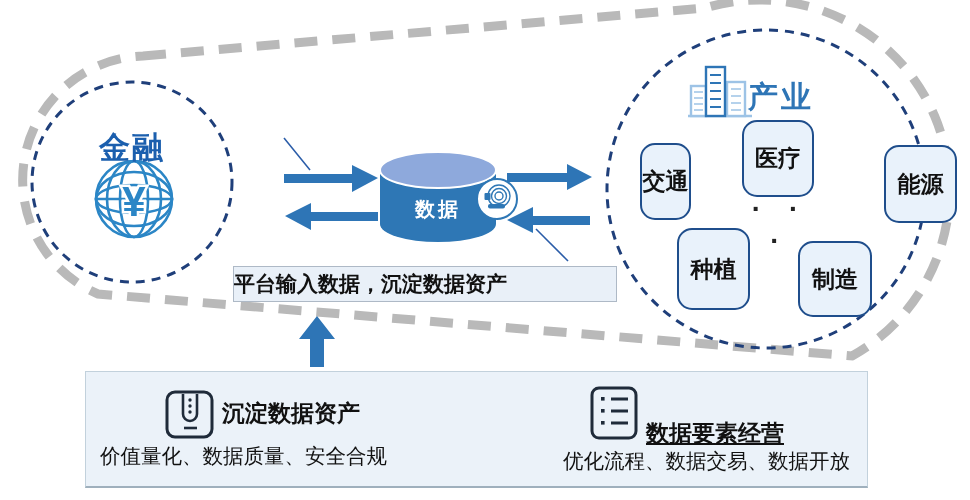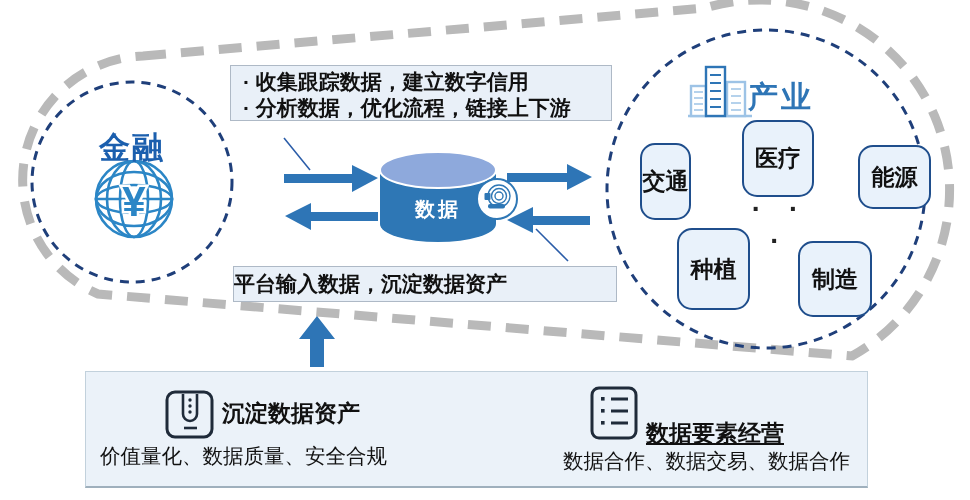--- a/index.html
+++ b/index.html
@@ -31,21 +31,21 @@
   }
   .note-top{left:230px;top:65px;width:382px;height:56px;padding:3px 0 0 12px;font-size:21px;line-height:26px;}
   .note-bottom{left:233px;top:266px;width:384px;height:36px;font-size:21px;line-height:34px;}
   .sector{
     background:#e9f2fb;border:2.5px solid #1f4e8c;border-radius:15px;box-sizing:border-box;
     display:flex;align-items:center;justify-content:center;
     font-size:23px;font-weight:700;color:#111;
   }
   .s0{left:640px;top:143px;width:51px;height:77px;}
   .s1{left:742px;top:120px;width:72px;height:77px;}
-  .s2{left:858px;top:145px;width:73px;height:64px;}
+  .s2{left:884px;top:145px;width:73px;height:78px;}
   .s3{left:677px;top:228px;width:73px;height:82px;}
   .s4{left:798px;top:227px;width:74px;height:76px;margin-top:14px;}
   .ellipsis{left:740px;top:193px;width:80px;text-align:center;font-size:28px;font-weight:700;letter-spacing:10px;color:#222;}
   .panel{
     left:85px;top:371px;width:783px;height:117px;box-sizing:border-box;
     background:var(--panel_bg);border:1px solid #c2d1dc;border-bottom:2px solid #9fb0bd;
   }
   .panel-title{font-size:23px;font-weight:700;color:#111;}
   .pt-left{left:222px;top:398px;}
   .pt-right{left:646px;top:418px;text-decoration:underline;}
@@ -107,24 +107,20 @@
       <circle cx="499" cy="196" r="11" fill="none" stroke="#2e77b5" stroke-width="1.4"></circle>
       <rect x="488" y="204" width="17" height="4.5" rx="2" fill="#2e77b5"></rect>
       <rect x="484.5" y="193" width="6" height="7" rx="1" fill="#2e77b5"></rect>
     </g>
   </svg>
 
   <div class="abs label-finance">金融</div>
   <div class="abs label-industry">产业</div>
   <div class="abs label-data">数据</div>
 
-  <div class="abs note note-top">
-    <div>· 收集跟踪数据，建立数字信用</div>
-    <div>· 分析数据，优化流程，链接上下游</div>
-  </div>
 
   <div class="abs note note-bottom">平台输入数据，沉淀数据资产</div>
 
   <div class="abs sector s0">交通</div>
   <div class="abs sector s1">医疗</div>
   <div class="abs sector s2">能源</div>
   <div class="abs sector s3">种植</div>
   <div class="abs sector s4">制造</div>
   <div class="abs ellipsis">· · ·</div>
 
@@ -144,15 +140,15 @@
       <rect x="601" y="397" width="3.6" height="3.6" fill="#1f2b3a" stroke="none"></rect>
       <rect x="601" y="409" width="3.6" height="3.6" fill="#1f2b3a" stroke="none"></rect>
       <rect x="601" y="421" width="3.6" height="3.6" fill="#1f2b3a" stroke="none"></rect>
       <path d="M611,399 h17 M611,411 h17 M611,423 h17" stroke-width="3"></path>
     </g>
   </svg>
 
   <div class="abs panel-title pt-left">沉淀数据资产</div>
   <div class="abs panel-sub ps-left">价值量化、数据质量、安全合规</div>
   <div class="abs panel-title pt-right">数据要素经营</div>
-  <div class="abs panel-sub ps-right">数据合作、数据交易、数据合作</div>
+  <div class="abs panel-sub ps-right">优化流程、数据交易、数据开放</div>
 
 </div>
 
 </body></html>

